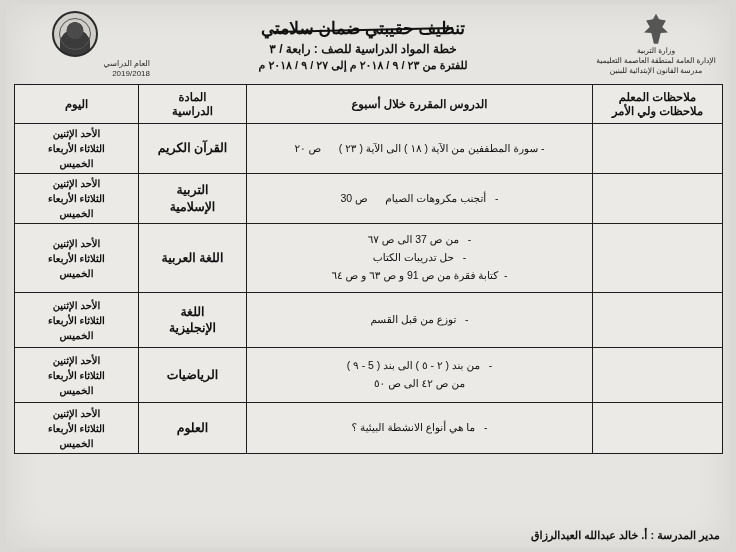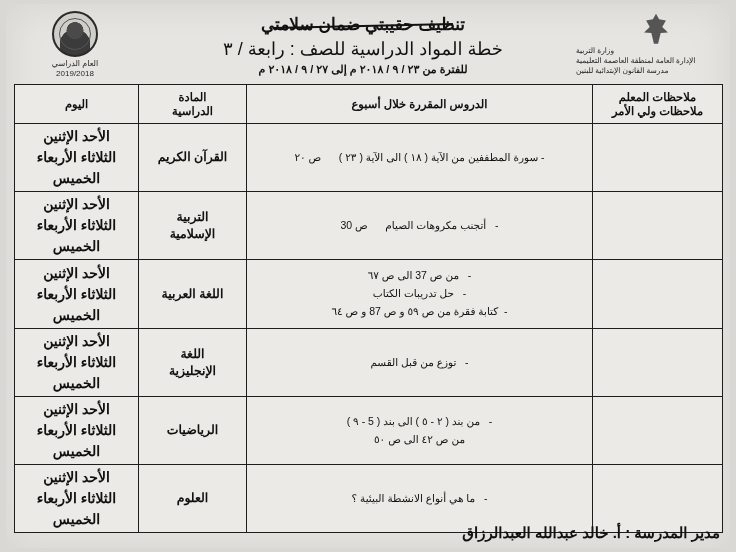--- a/index.html
+++ b/index.html
@@ -31,21 +31,21 @@
     top: 6px;
     left: 0;
     right: 0;
     height: 78px;
     display: flex;
     flex-direction: row;
     align-items: center;
   }
   .logo-box {
     width: 150px;
-    text-align: center;
+    text-align: right;
     color: #1a1a1a;
   }
   .logo-circle {
     width: 42px;
     height: 42px;
     border-radius: 50%;
     border: 2px solid #2a2a2a;
     margin: 0 auto 2px auto;
     background:
       radial-gradient(circle at 50% 42%, #4a4a4a 0 26%, rgba(0,0,0,0) 27%),
@@ -82,31 +82,31 @@
   .title-main .strike {
     position: absolute;
     left: 6%;
     right: 6%;
     top: 52%;
     height: 2px;
     background: #111;
     transform: rotate(-1.2deg);
   }
   .title-line2 {
-    font-size: 18px;
-    font-weight: normal;
+    font-size: 12px;
+    font-weight: bold;
     margin-bottom: 3px;
   }
   .title-line3 {
     font-size: 11px;
     font-weight: bold;
   }
   .ministry-box {
     width: 160px;
-    text-align: left;
+    text-align: center;
     color: #1a1a1a;
   }
   .ministry-emblem {
     width: 26px;
     height: 30px;
     margin: 0 auto 2px auto;
     background: #3c3c3c;
     clip-path: polygon(50% 0%, 62% 18%, 88% 22%, 74% 44%, 96% 62%, 68% 64%, 58% 100%, 42% 100%, 32% 64%, 4% 62%, 26% 44%, 12% 22%, 38% 18%);
     opacity: 0.85;
   }
@@ -139,21 +139,21 @@
     height: 34px;
     line-height: 1.25;
     white-space: pre-line;
   }
   col.c-notes  { width: 130px; }
   col.c-lesson { width: 346px; }
   col.c-subject{ width: 108px; }
   col.c-days   { width: 124px; }
 
   td.days {
-    font-size: 14px;
+    font-size: 10px;
     line-height: 1.5;
     color: #17207a;
     white-space: pre-line;
     font-weight: bold;
   }
   td.subject {
     font-size: 12.5px;
     font-weight: bold;
     line-height: 1.3;
     white-space: pre-line;
@@ -176,21 +176,21 @@
   .r4 td { height: 50px; }
   .r5 td { height: 50px; }
   .r6 td { height: 46px; }
   .r7 td { height: 58px; }
 
   
   .footer {
     position: absolute;
     bottom: 10px;
     right: 16px;
-    font-size: 15px;
+    font-size: 11px;
     font-weight: bold;
     color: #111;
     margin-top: 32px;
   }
 </style>
 </head>
 <body>
 
 <div class="page">
   <div class="sheet"></div>
@@ -256,21 +256,21 @@
 الإسلامية</td>
         <td class="days">الأحد الإثنين
 الثلاثاء الأربعاء
 الخميس</td>
       </tr>
       <tr class="r3">
         <td class="notes"></td>
         <td class="lesson">
           <span class="line">-   من ص 37 الى ص ٦٧</span>
           <span class="line">-   حل تدريبات الكتاب</span>
-          <span class="line">-  كتابة فقرة من ص ٥٩ و ص 87 و ص ٦٤</span>
+          <span class="line">-  كتابة فقرة من ص 91 و ص ٦٣ و ص ٦٤</span>
         </td>
         <td class="subject">اللغة العربية</td>
         <td class="days">الأحد الإثنين
 الثلاثاء الأربعاء
 الخميس</td>
       </tr>
       <tr class="r4">
         <td class="notes"></td>
         <td class="lesson">
           <span class="line">-   توزع من قبل القسم</span>

